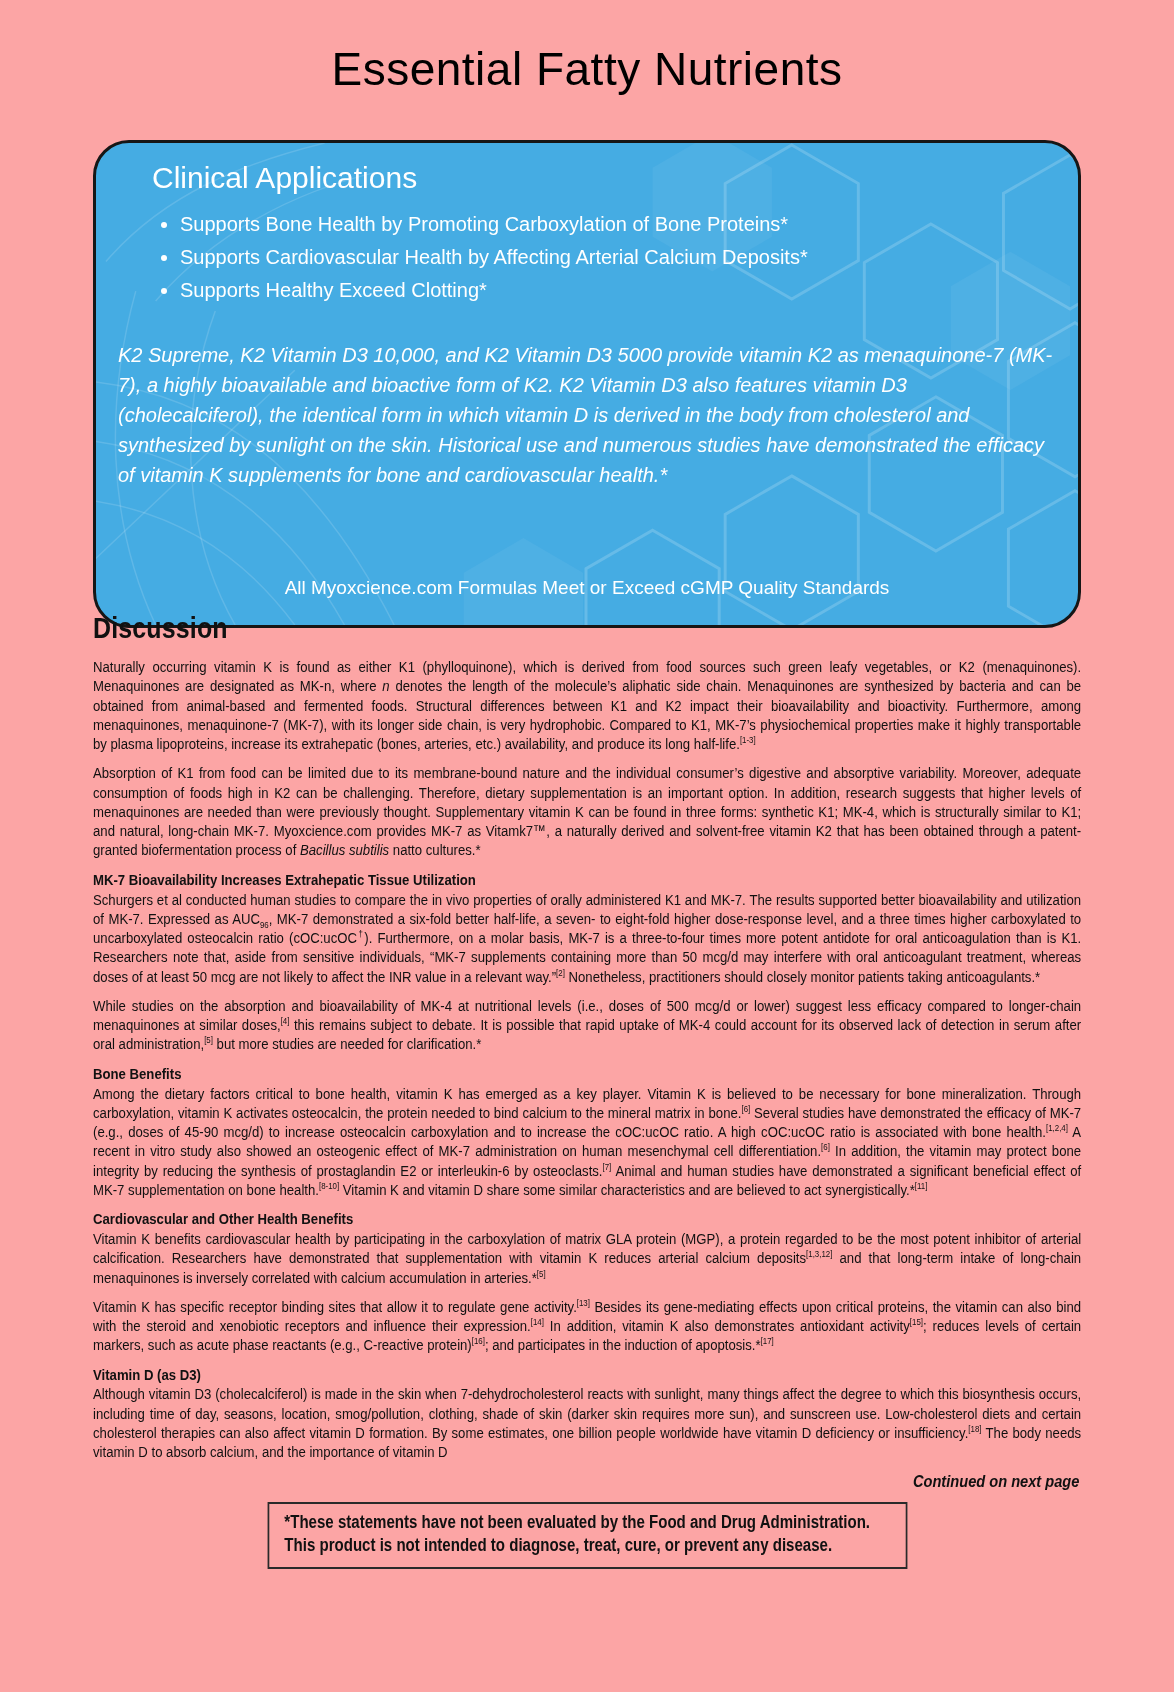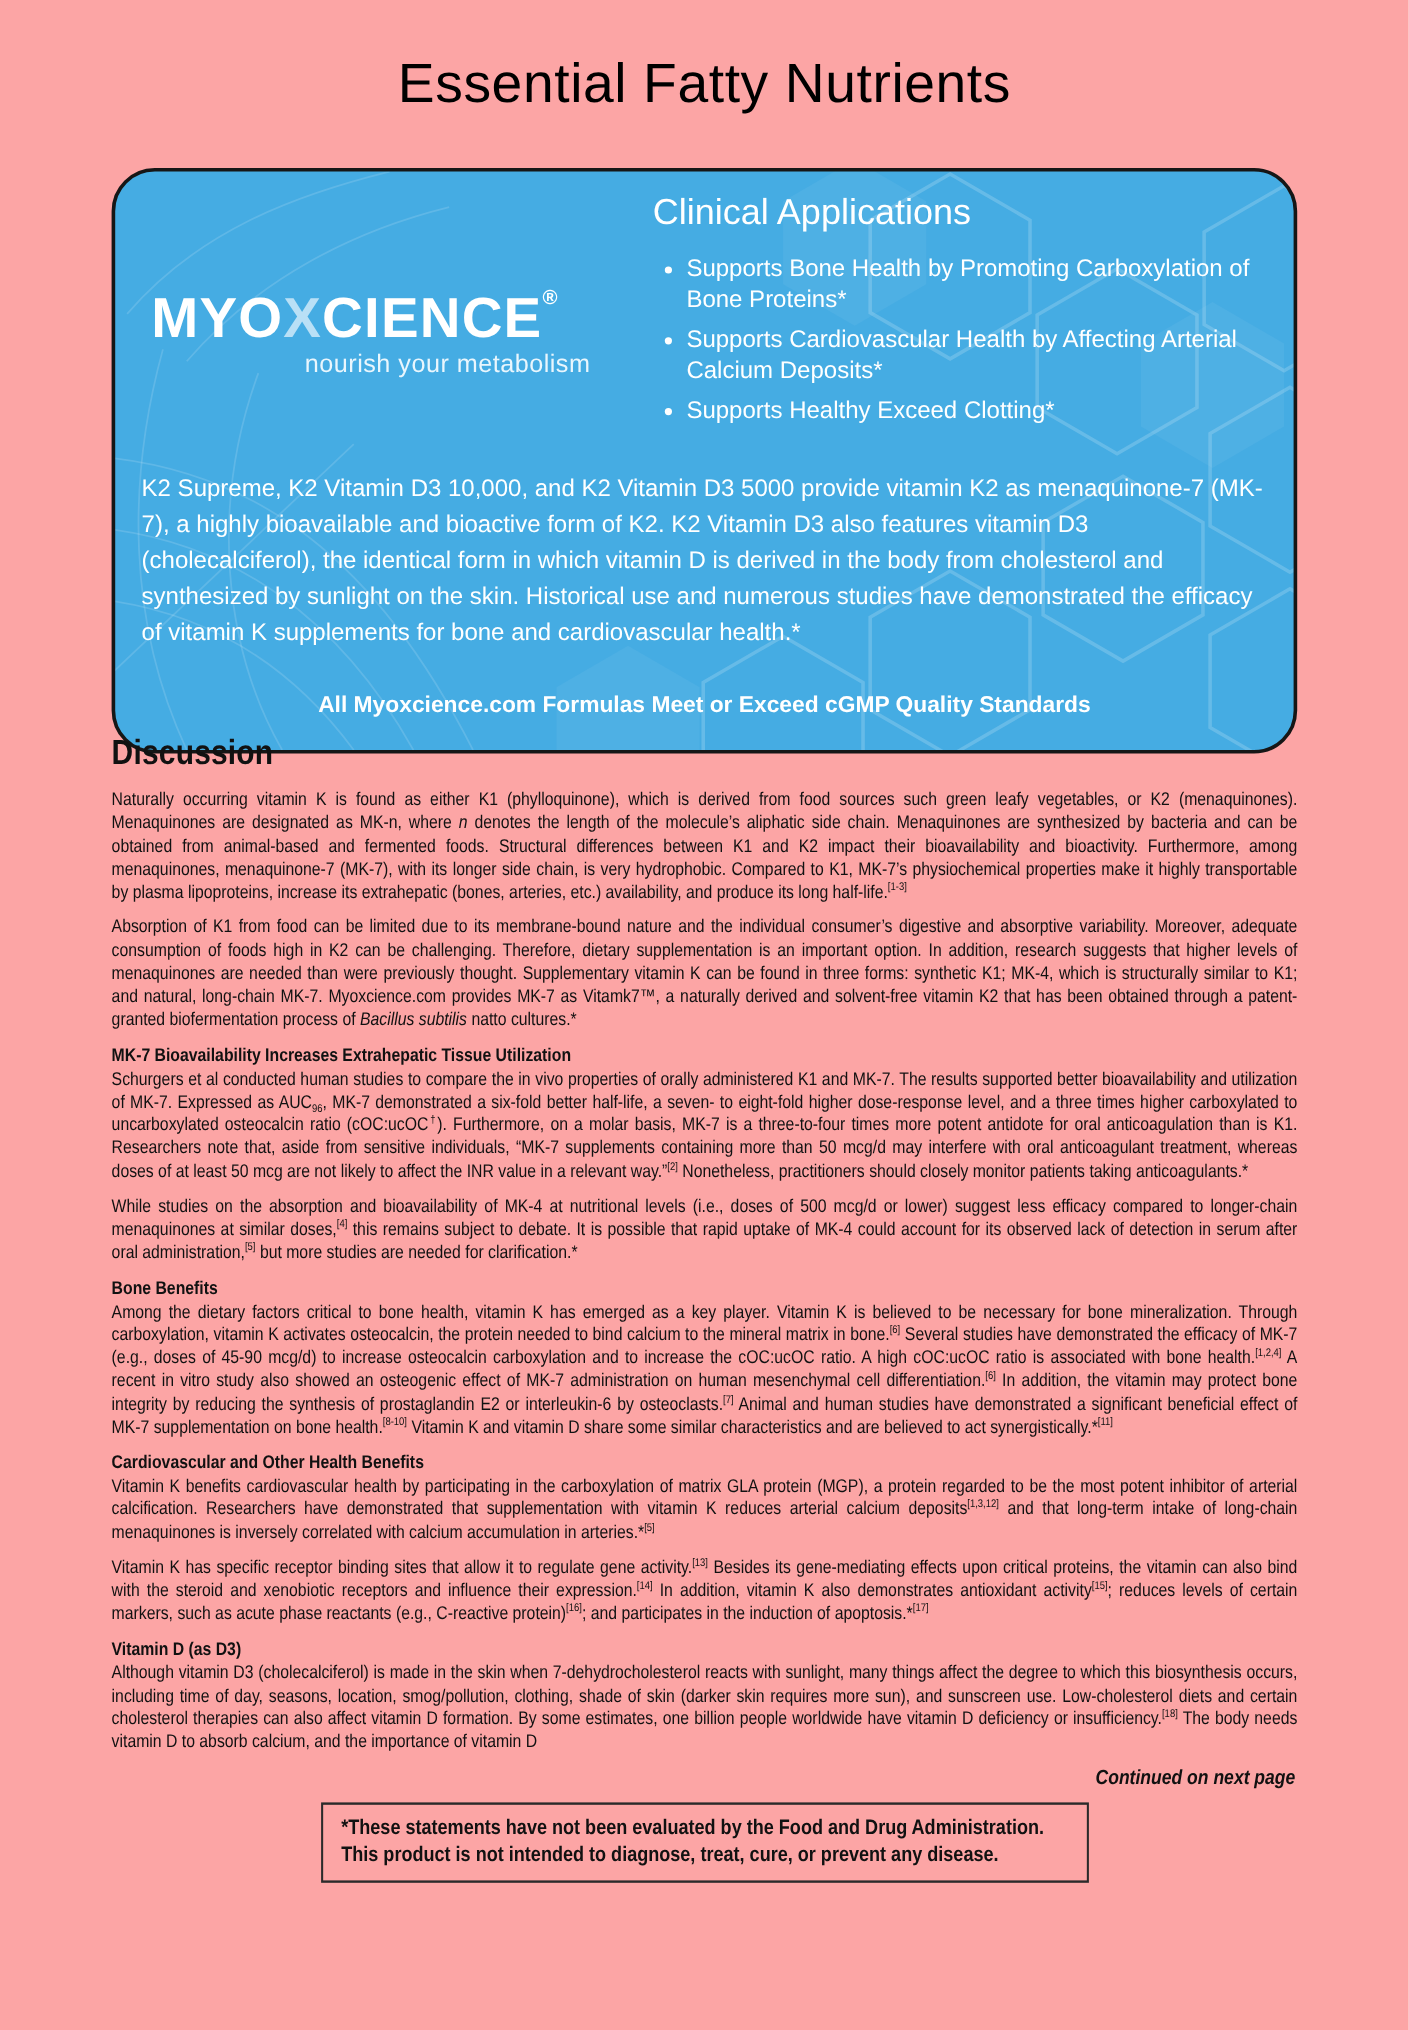--- a/index.html
+++ b/index.html
@@ -17,22 +17,22 @@
   .banner-top{position:relative;z-index:2;display:flex;padding:14px 30px 0 30px;}
   .logo-block{width:392px;margin-top:82px;flex:none;}
   .logo-line{font-size:47px;font-weight:bold;letter-spacing:1px;white-space:nowrap;line-height:1;}
   .logo-x{color:var(--logo-x-blue,#B9E0F6);}
   .logo-reg{font-size:17px;vertical-align:28px;font-weight:bold;}
   .tagline{font-size:21px;font-weight:300;color:#e9f6fd;text-align:right;margin-top:4px;padding-right:26px;letter-spacing:.4px;}
   .clinical{flex:1;padding-left:26px;}
   .clinical-title{font-size:30px;font-weight:normal;margin:4px 0 16px 0;}
   .clinical-list{margin:0;padding-left:28px;font-size:20px;line-height:1.3;}
   .clinical-list li{margin-bottom:7px;}
-  .banner-desc{position:relative;z-index:2;font-size:20px;line-height:1.5;margin:30px 0 17px 0;padding:0 22px;}
-  .banner-cgmp{position:relative;z-index:2;margin-top:auto;margin-bottom:0;text-align:center;font-weight:bold;font-size:19px;padding-bottom:26px;}
+  .banner-desc{position:relative;z-index:2;font-style:italic;font-size:20px;line-height:1.5;margin:30px 0 17px 0;padding:0 22px;}
+  .banner-cgmp{position:relative;z-index:2;margin-top:auto;margin-bottom:0;text-align:center;font-weight:normal;font-size:19px;padding-bottom:26px;}
 
   
   .discussion{position:absolute;left:93px;top:612px;width:988px;}
   .narrow{width:1149px;transform:scaleX(.86);transform-origin:left top;}
   .discussion-title{font-size:29px;font-weight:bold;margin:0 0 12px 0;letter-spacing:.2px;}
   .body-para{font-size:15.3px;line-height:1.26;text-align:justify;margin:0 0 10px 0;}
   .sec-heading{font-size:15.3px;font-weight:bold;margin:2px 0 0 0;line-height:1.3;}
   sup{font-size:60%;vertical-align:super;line-height:0;}
   sub{font-size:60%;vertical-align:sub;line-height:0;}
 
@@ -72,24 +72,20 @@
         <path d="M-20,360 C80,370 150,420 200,488"></path>
         <path d="M40,150 C10,260 10,380 60,488"></path>
         <path d="M120,170 C80,280 90,400 140,488"></path>
         <path d="M10,120 C70,50 150,20 230,0"></path>
         <path d="M60,160 C120,90 200,50 280,30"></path>
         <path d="M-10,430 L200,230"></path>
       </g>
     </svg>
 
     <div class="banner-top">
-      <div class="logo-block">
-        <div class="logo-line"><span>MYO</span><span class="logo-x">X</span><span>CIENCE</span><span class="logo-reg">®</span></div>
-        <div class="tagline">nourish your metabolism</div>
-      </div>
       <div class="clinical">
         <h2 class="clinical-title">Clinical Applications</h2>
         <ul class="clinical-list">
             <li>Supports Bone Health by Promoting Carboxylation of Bone Proteins*</li>
             <li>Supports Cardiovascular Health by Affecting Arterial Calcium Deposits*</li>
             <li>Supports Healthy Exceed Clotting*</li>
           </ul>
       </div>
     </div>
 

